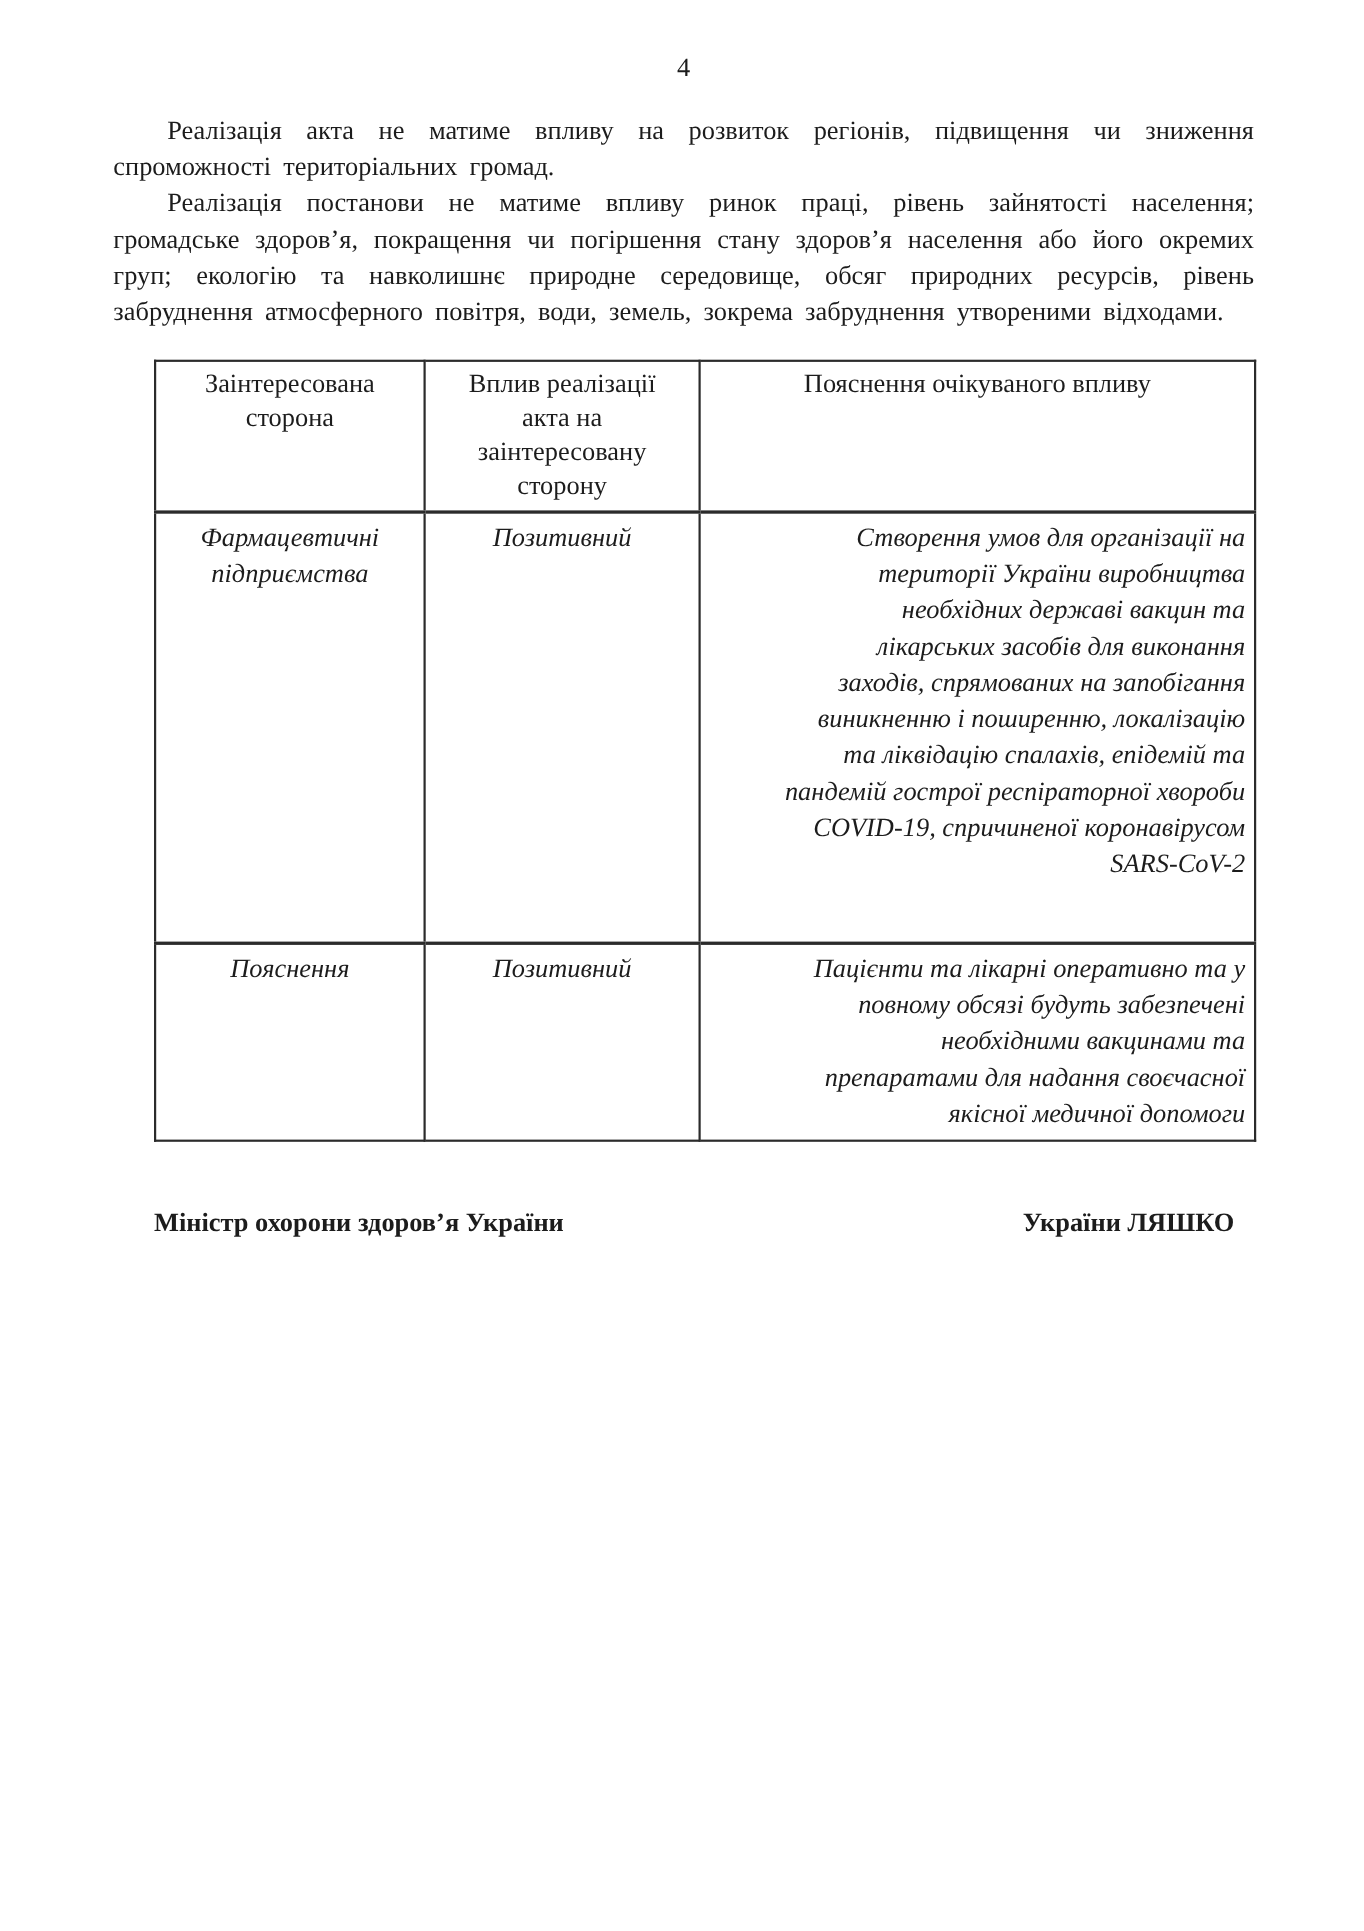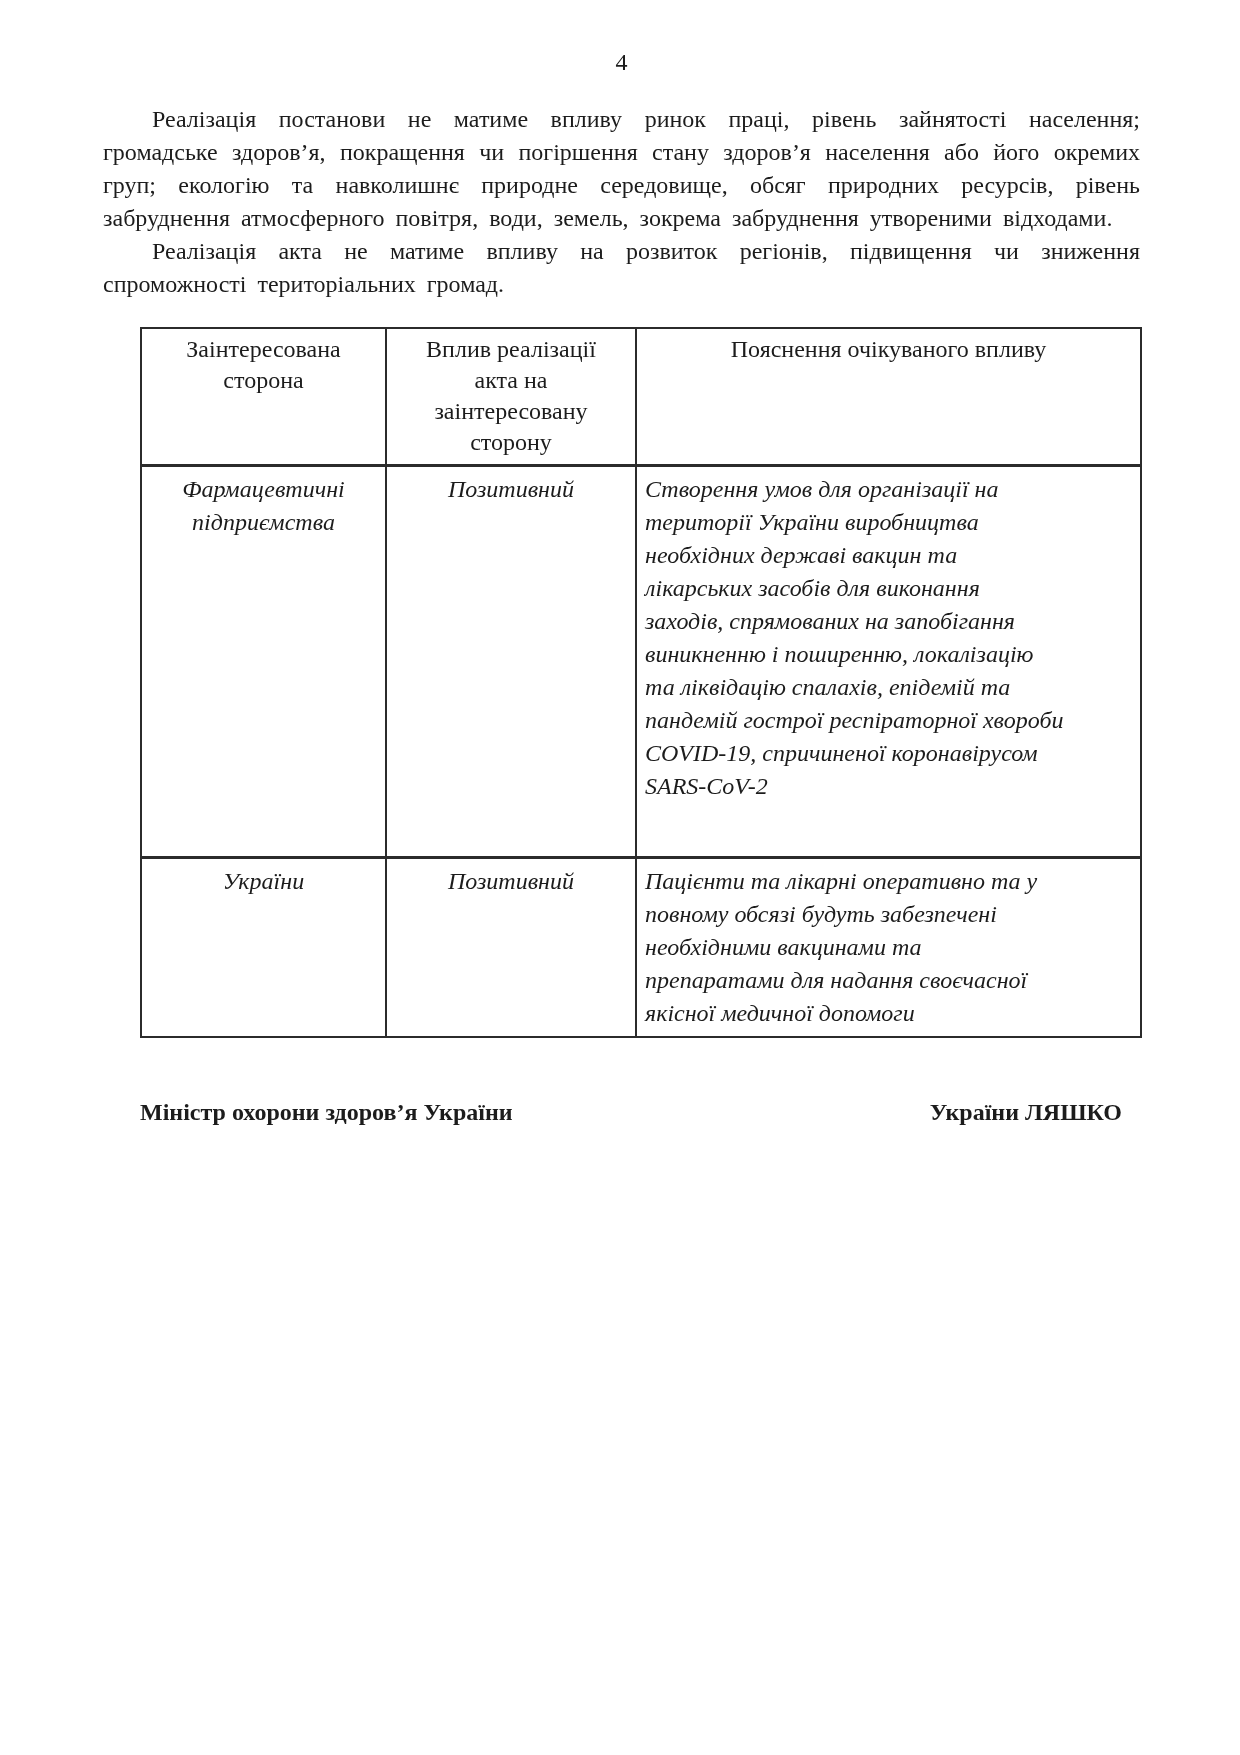--- a/index.html
+++ b/index.html
@@ -51,21 +51,21 @@
     line-height: 31px;
     padding-top: 5px;
     height: 130px;
   }
   table.impact tbody tr td { border-top-width: 3px; font-style: italic; }
   tr.row-pharma { height: 392px; }
   tr.row-patients { height: 168px; }
   td.cell-center { text-align: center; }
   td.cell-text {
     white-space: pre-line;
-    text-align: left;
+    text-align: right;
     padding-left: 10px;
     padding-right: 6px;
   }
   .sig-row {
     display: flex;
     justify-content: space-between;
     align-items: flex-end;
     font-weight: bold;
     margin: 58px 0 0 37px;
     padding-right: 18px;
@@ -74,23 +74,23 @@
     margin: 48px 0 0 37px;
   }
 </style>
 </head>
 <body>
 
 <div class="page">
 
   <div class="page-number">4</div>
 
+  <p class="para">Реалізація акта не матиме впливу на розвиток регіонів, підвищення чи зниження спроможності територіальних громад.</p>
+
   <p class="para">Реалізація постанови не матиме впливу ринок праці, рівень зайнятості населення; громадське здоров’я, покращення чи погіршення стану здоров’я населення або його окремих груп; екологію та навколишнє природне середовище, обсяг природних ресурсів, рівень забруднення атмосферного повітря, води, земель, зокрема забруднення утвореними відходами.</p>
-
-  <p class="para">Реалізація акта не матиме впливу на розвиток регіонів, підвищення чи зниження спроможності територіальних громад.</p>
 
   <table class="impact">
     <colgroup>
       <col class="c1">
         <col class="c2">
         <col class="c3">
     </colgroup>
     <thead>
       <tr>
         <th>Заінтересована
@@ -111,21 +111,21 @@
 необхідних державі вакцин та
 лікарських засобів для виконання
 заходів, спрямованих на запобігання
 виникненню і поширенню, локалізацію
 та ліквідацію спалахів, епідемій та
 пандемій гострої респіраторної хвороби
 COVID-19, спричиненої коронавірусом
 SARS-CoV-2</td>
       </tr>
       <tr class="row-patients">
-        <td class="cell-center">України</td>
+        <td class="cell-center">Пояснення</td>
         <td class="cell-center">Позитивний</td>
         <td class="cell-text">Пацієнти та лікарні оперативно та у
 повному обсязі будуть забезпечені
 необхідними вакцинами та
 препаратами для надання своєчасної
 якісної медичної допомоги</td>
       </tr>
     </tbody>
   </table>
 

